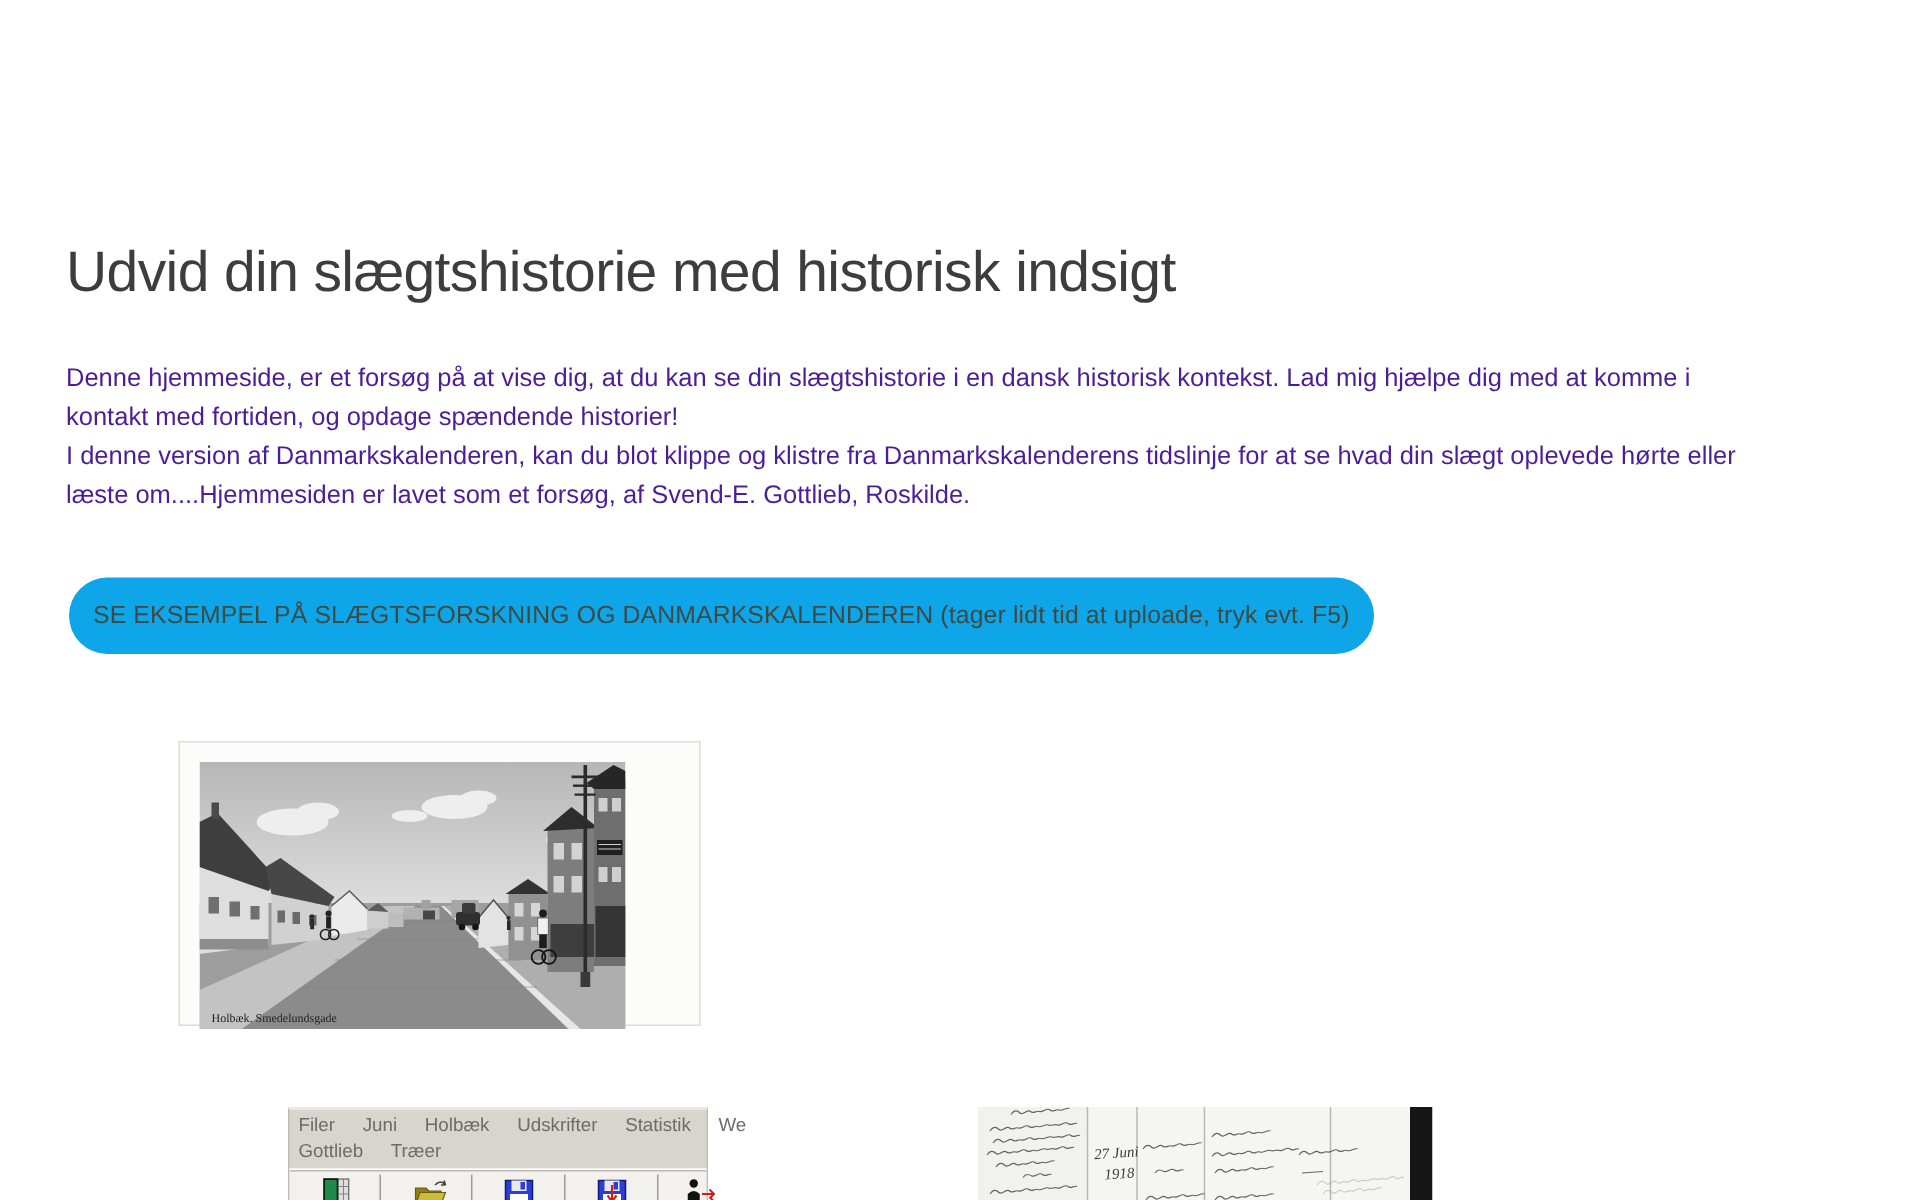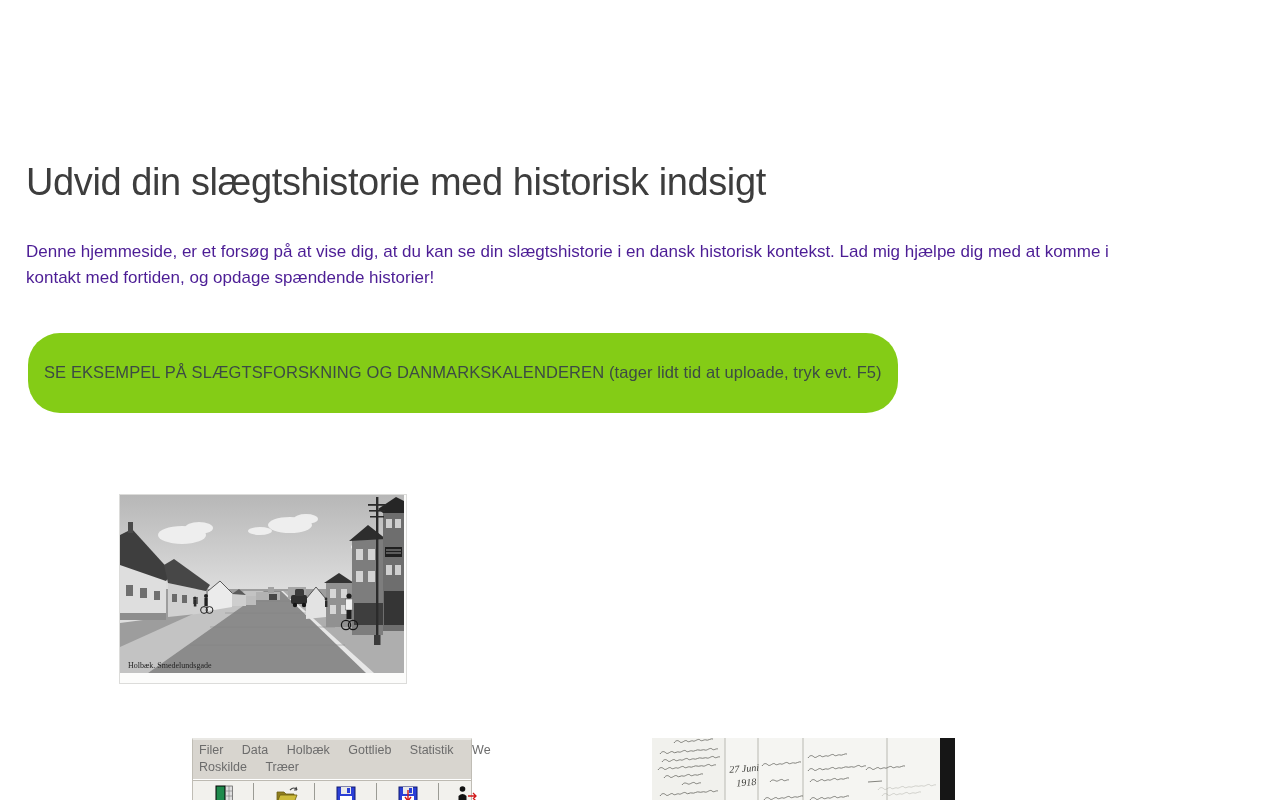--- a/index.html
+++ b/index.html
@@ -11,21 +11,21 @@
   .page {
     position: relative;
     width: 1280px;
     height: 800px;
     overflow: hidden;
     background: #ffffff;
   }
   
   .hero {
     position: absolute;
-    left: 26px;
+    left: 44px;
     top: 160px;
     width: 1140px;
   }
   .page-title {
     margin: 0 0 33px 0;
     font-size: 38px;
     font-weight: 500;
     letter-spacing: -0.4px;
     line-height: 1.2;
     color: #3d3d3d;
@@ -35,44 +35,44 @@
     font-size: 17px;
     line-height: 26px;
     color: #4c1d95;
   }
   .cta-button {
     display: inline-flex;
     align-items: center;
     justify-content: center;
     margin-top: 42px;
     margin-left: 2px;
-    height: 80px;
+    height: 51px;
     padding: 0 16px;
     border: none;
     border-radius: 32px;
-    background: #84cc16;
+    background: #0ea5e9;
     color: #3c4b44;
     font-family: "Liberation Sans", sans-serif;
     font-size: 16.5px;
     letter-spacing: 0.1px;
     cursor: pointer;
     text-decoration: none;
     white-space: nowrap;
   }
   
   .postcard {
     position: absolute;
     left: 119px;
     top: 494px;
-    width: 288px;
+    width: 348px;
     height: 190px;
     box-sizing: border-box;
     background: #fcfcfb;
     border: 1px solid #dcdcda;
-    padding: 0;
+    padding: 13px;
   }
   .postcard svg { display: block; }
   
   .software-shot {
     position: absolute;
     left: 192px;
     top: 738px;
     width: 280px;
     height: 92px;
     box-sizing: border-box;
@@ -115,20 +115,21 @@
 </style>
 </head>
 <body>
 
 <div class="page">
 
   <div class="hero">
     <h1 class="page-title">Udvid din slægtshistorie med historisk indsigt</h1>
     <div class="intro">
       <p>Denne hjemmeside, er et forsøg på at vise dig, at du kan se din slægtshistorie i en dansk historisk kontekst. Lad mig hjælpe dig med at komme i kontakt med fortiden, og opdage spændende historier!</p>
+      <p>I denne version af Danmarkskalenderen, kan du blot klippe og klistre fra Danmarkskalenderens tidslinje for at se hvad din slægt oplevede hørte eller læste om....Hjemmesiden er lavet som et forsøg, af Svend-E. Gottlieb, Roskilde.</p>
     </div>
     <a href="#" class="cta-button">SE EKSEMPEL PÅ SLÆGTSFORSKNING OG DANMARKSKALENDEREN (tager lidt tid at uploade, tryk evt. F5)</a>
   </div>
 
   <div class="postcard">
     <svg width="284" height="178" viewBox="0 0 284 178">
       <defs>
         <linearGradient id="sky" x1="0" y1="0" x2="0" y2="1">
           <stop offset="0" stop-color="#b7b7b7"></stop>
           <stop offset="1" stop-color="#dddddd"></stop>
@@ -249,28 +250,28 @@
           <rect x="205" y="105.5" width="2.4" height="6.5" fill="#2a2a2a"></rect>
       </g>
 
       <text x="8" y="173" font-family="Liberation Serif, serif" font-size="8" fill="#242424">Holbæk.  Smedelundsgade</text>
     </svg>
   </div>
 
   <div class="software-shot">
     <div class="menu-row">
       <span class="menu-item">Filer</span>
-      <span class="menu-item">Data</span>
+      <span class="menu-item">Juni</span>
       <span class="menu-item">Holbæk</span>
-      <span class="menu-item">Gottlieb</span>
+      <span class="menu-item">Udskrifter</span>
       <span class="menu-item">Statistik</span>
       <span class="menu-item">We</span>
     </div>
     <div class="menu-row">
-      <span class="menu-item">Roskilde</span>
+      <span class="menu-item">Gottlieb</span>
       <span class="menu-item">Træer</span>
     </div>
     <div class="toolbar">
 
       <svg class="tb-icon" style="left:20px" width="22" height="22" viewBox="0 0 22 22">
         <rect x="3" y="1" width="9" height="18" fill="#1f8a4c" stroke="#000" stroke-width="1"></rect>
         <rect x="12.5" y="1" width="7" height="18" fill="#dedede" stroke="#555" stroke-width="0.7"></rect>
         <path d="M12.5 6 h7 M12.5 11 h7 M12.5 16 h7 M16 1 v18" stroke="#777" stroke-width="0.6"></path>
         <rect x="3" y="16" width="6" height="4" fill="#39cfc4"></rect>
       </svg>

